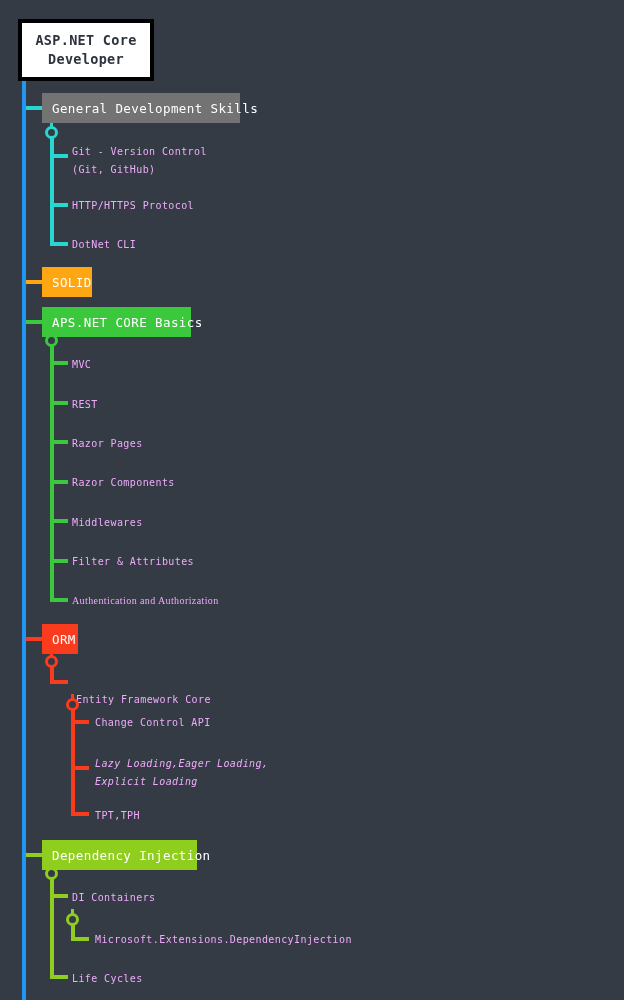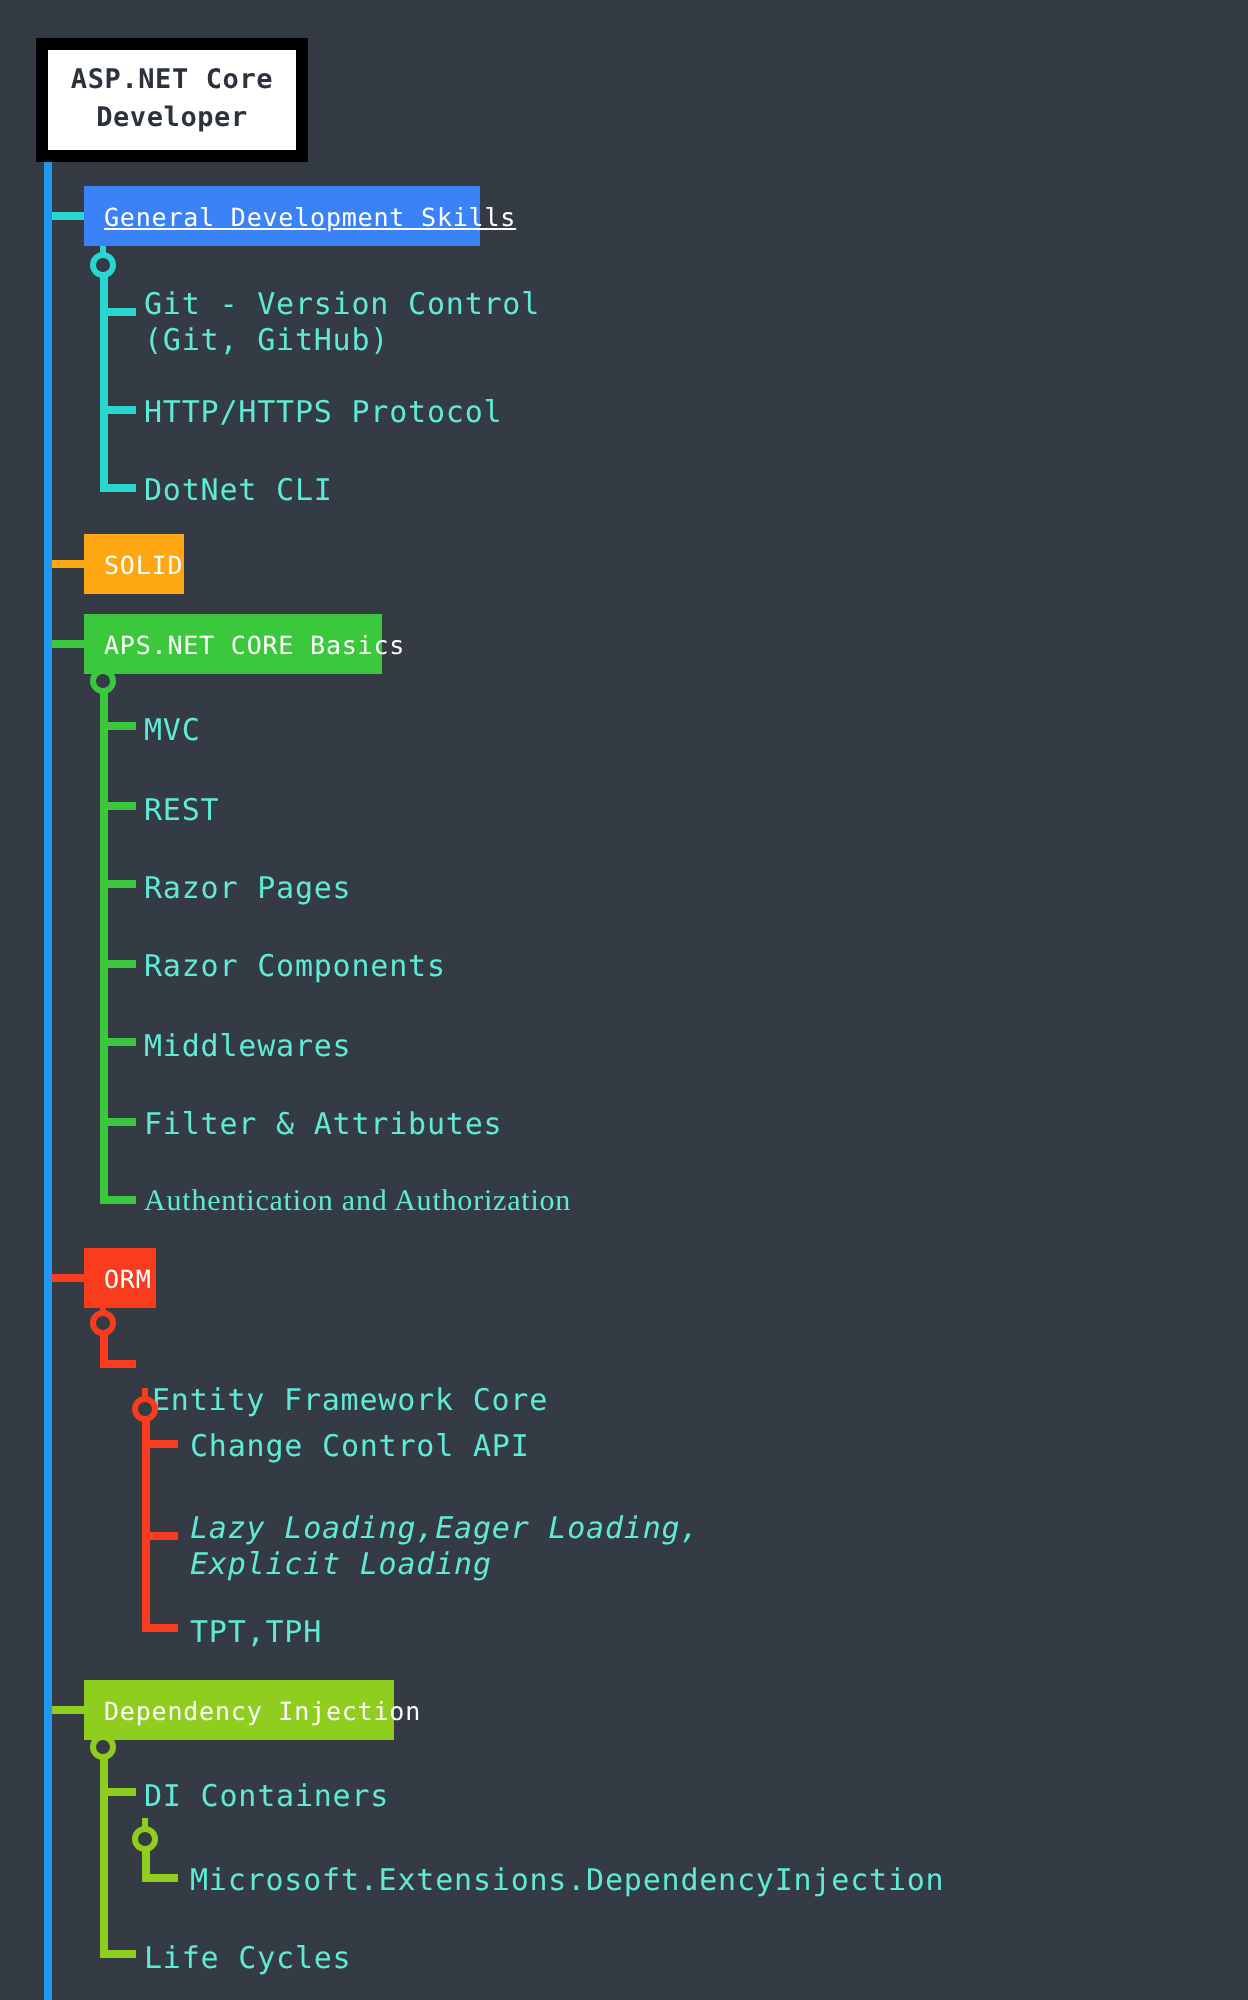--- a/index.html
+++ b/index.html
@@ -22,21 +22,21 @@
   }
 
   
   .root-card {
     position: absolute;
     left: 18px;
     top: 19px;
     width: 136px;
     height: 62px;
     background: #ffffff;
-    border: 6px solid #000000;
+    border: 4px solid #000000;
     box-sizing: border-box;
     display: flex;
     align-items: center;
     justify-content: center;
     text-align: center;
     color: #2c333d;
     font-size: 13.5px;
     line-height: 19px;
     font-weight: bold;
     letter-spacing: 0.3px;
@@ -100,40 +100,40 @@
   
   .tick {
     position: absolute;
     height: 4px;
     width: 18px;
   }
 
   
   .leaf {
     position: absolute;
-    color: #5eead4;
-    font-size: 15px;
+    color: #f0abfc;
+    font-size: 10px;
     line-height: 18px;
     letter-spacing: 0.4px;
     white-space: pre-line;
   }
 </style>
 </head>
 <body>
 
 <div id="canvas">
 
   <div class="spine"></div>
 
   <div class="root-card">ASP.NET Core
 Developer</div>
 
   <div>
     <div class="stub" style="top:106px;background:#27d7d0;"></div>
-    <div class="sec-box" style="top:93px;width:198px;background:#3b82f6;text-decoration:underline;">General Development Skills</div>
+    <div class="sec-box" style="top:93px;width:198px;background:#737373;">General Development Skills</div>
     <div class="dot-stem" style="left:50px;top:123px;height:6px;background:#27d7d0;"></div>
     <div class="node-dot" style="left:45px;top:126px;color:#27d7d0;"></div>
     <div class="rail" style="left:50px;top:138px;height:105px;background:#27d7d0;"></div>
 
     <div class="tick" style="left:50px;top:154px;background:#27d7d0;"></div>
     <div class="leaf" style="left:72px;top:143px;">Git - Version Control
 (Git, GitHub)</div>
 
     <div class="tick" style="left:50px;top:203px;background:#27d7d0;"></div>
     <div class="leaf" style="left:72px;top:197px;">HTTP/HTTPS Protocol</div>

